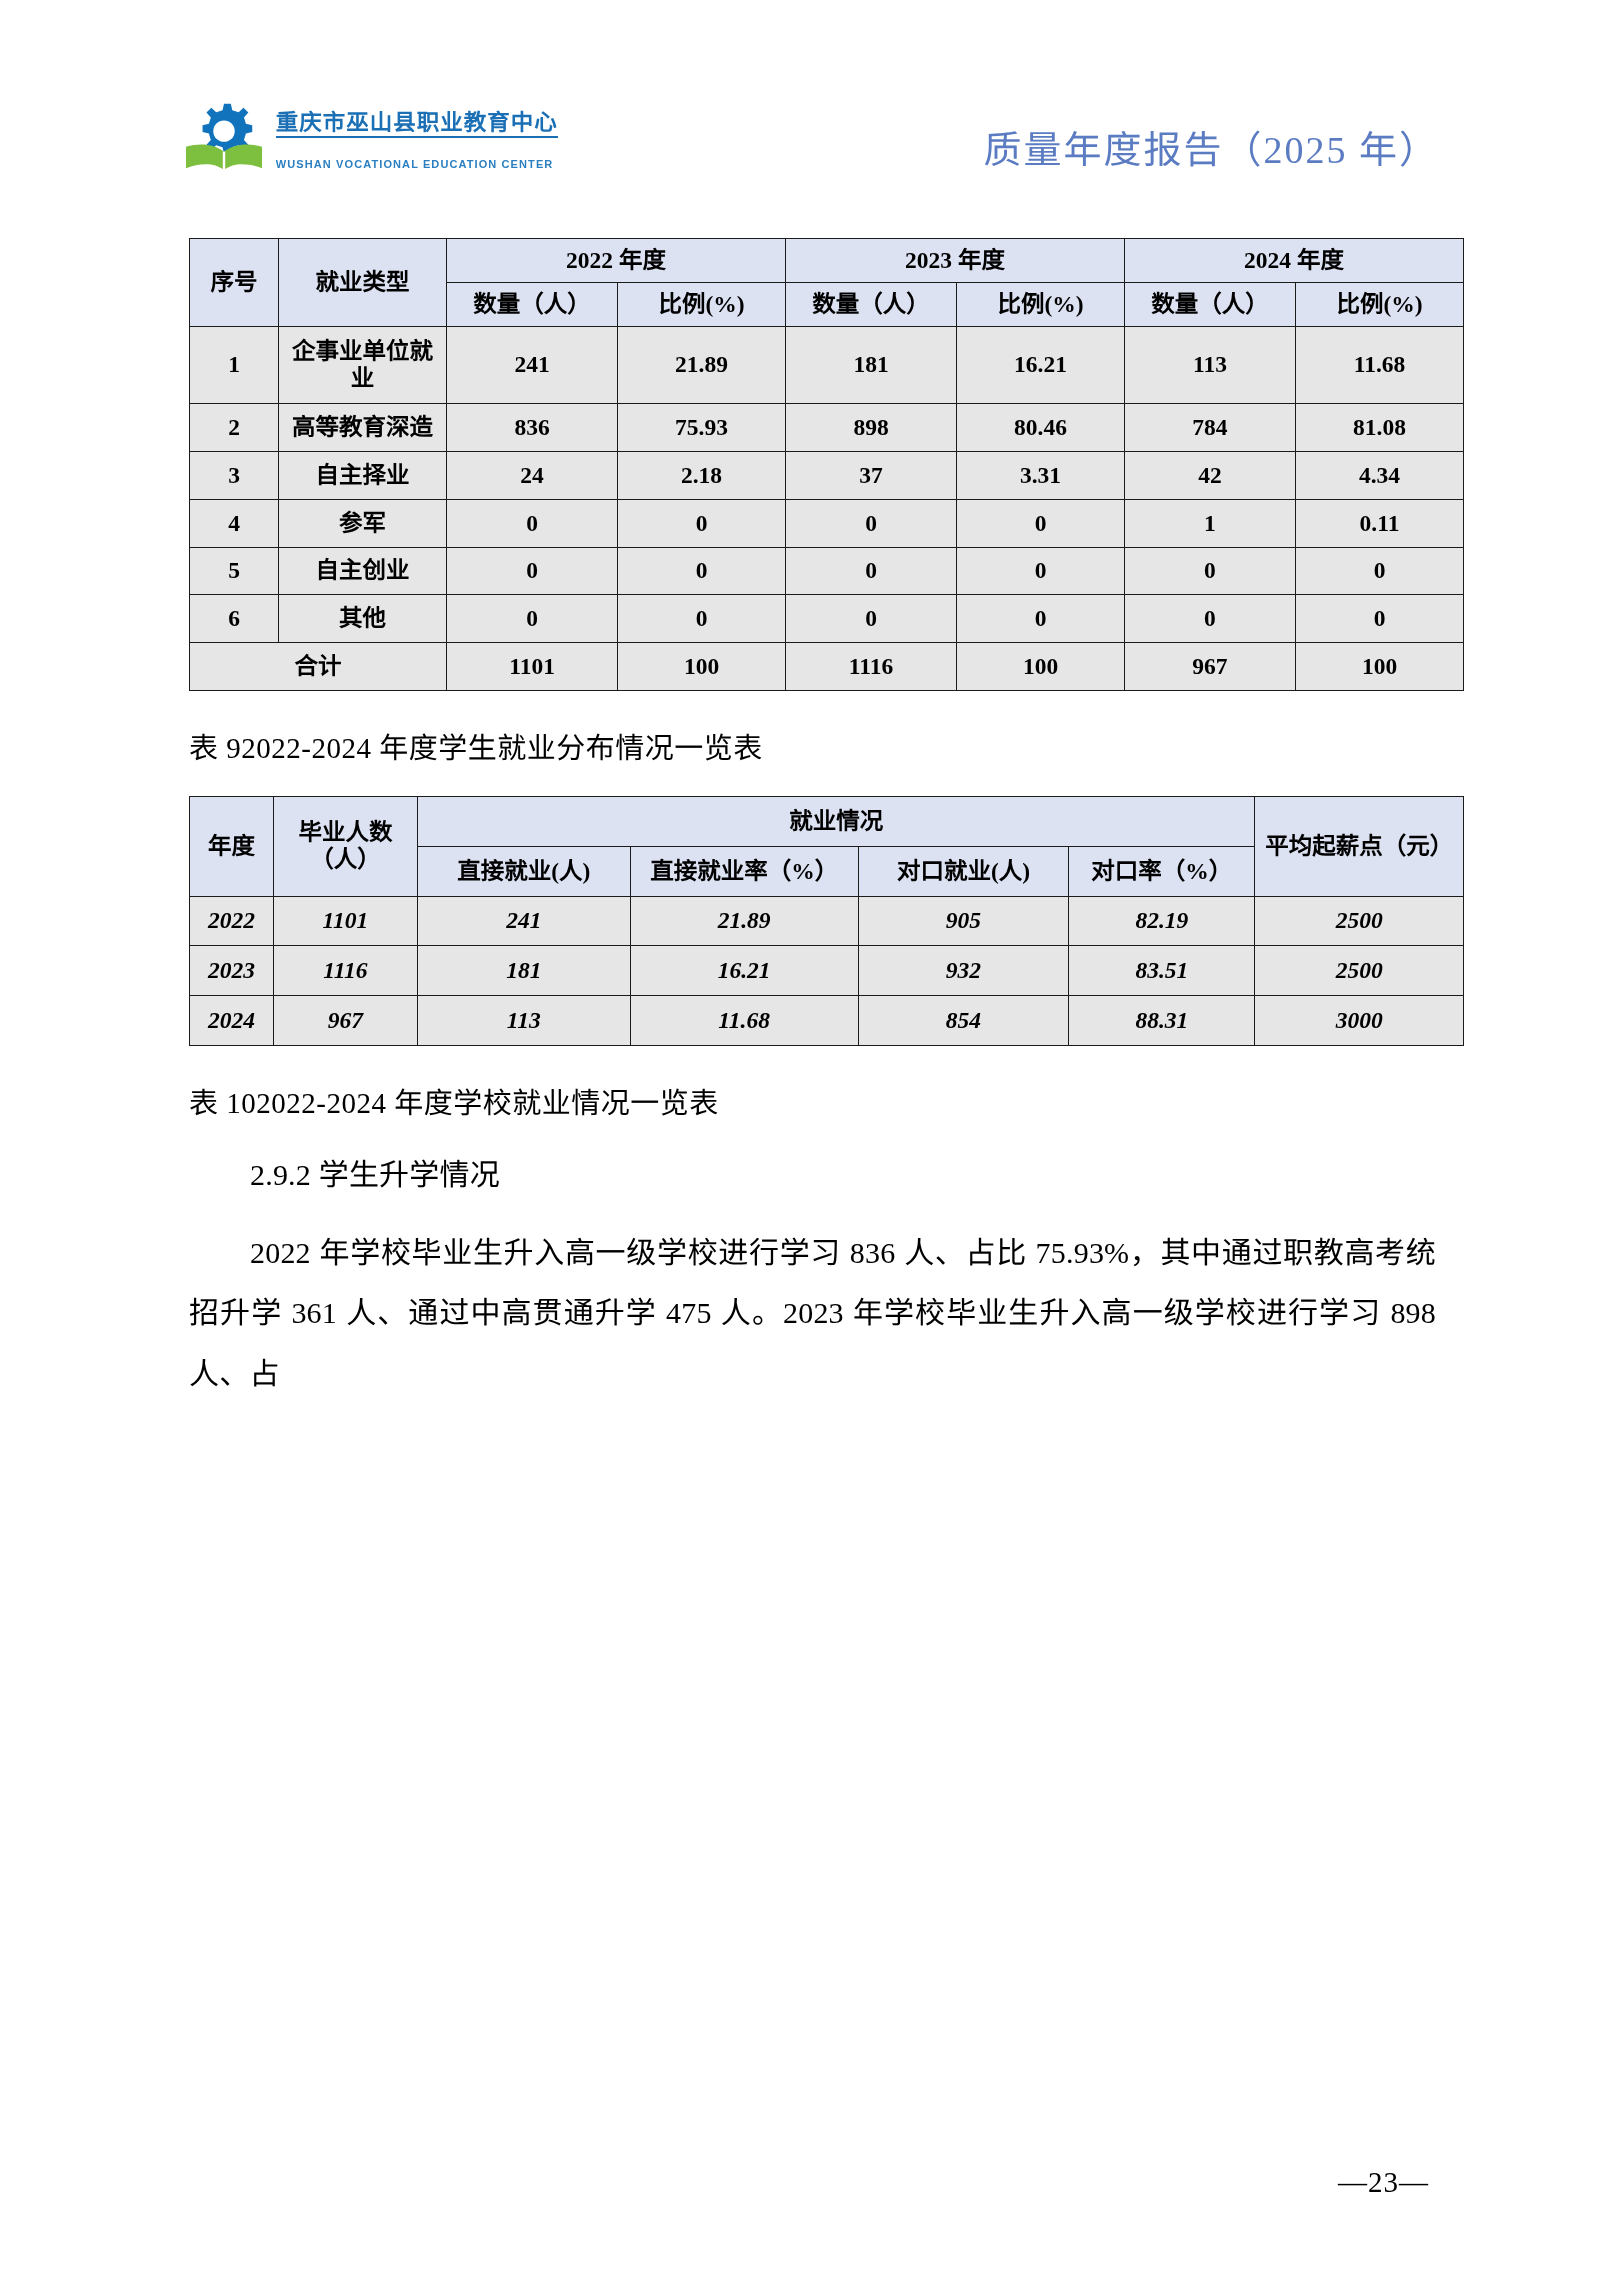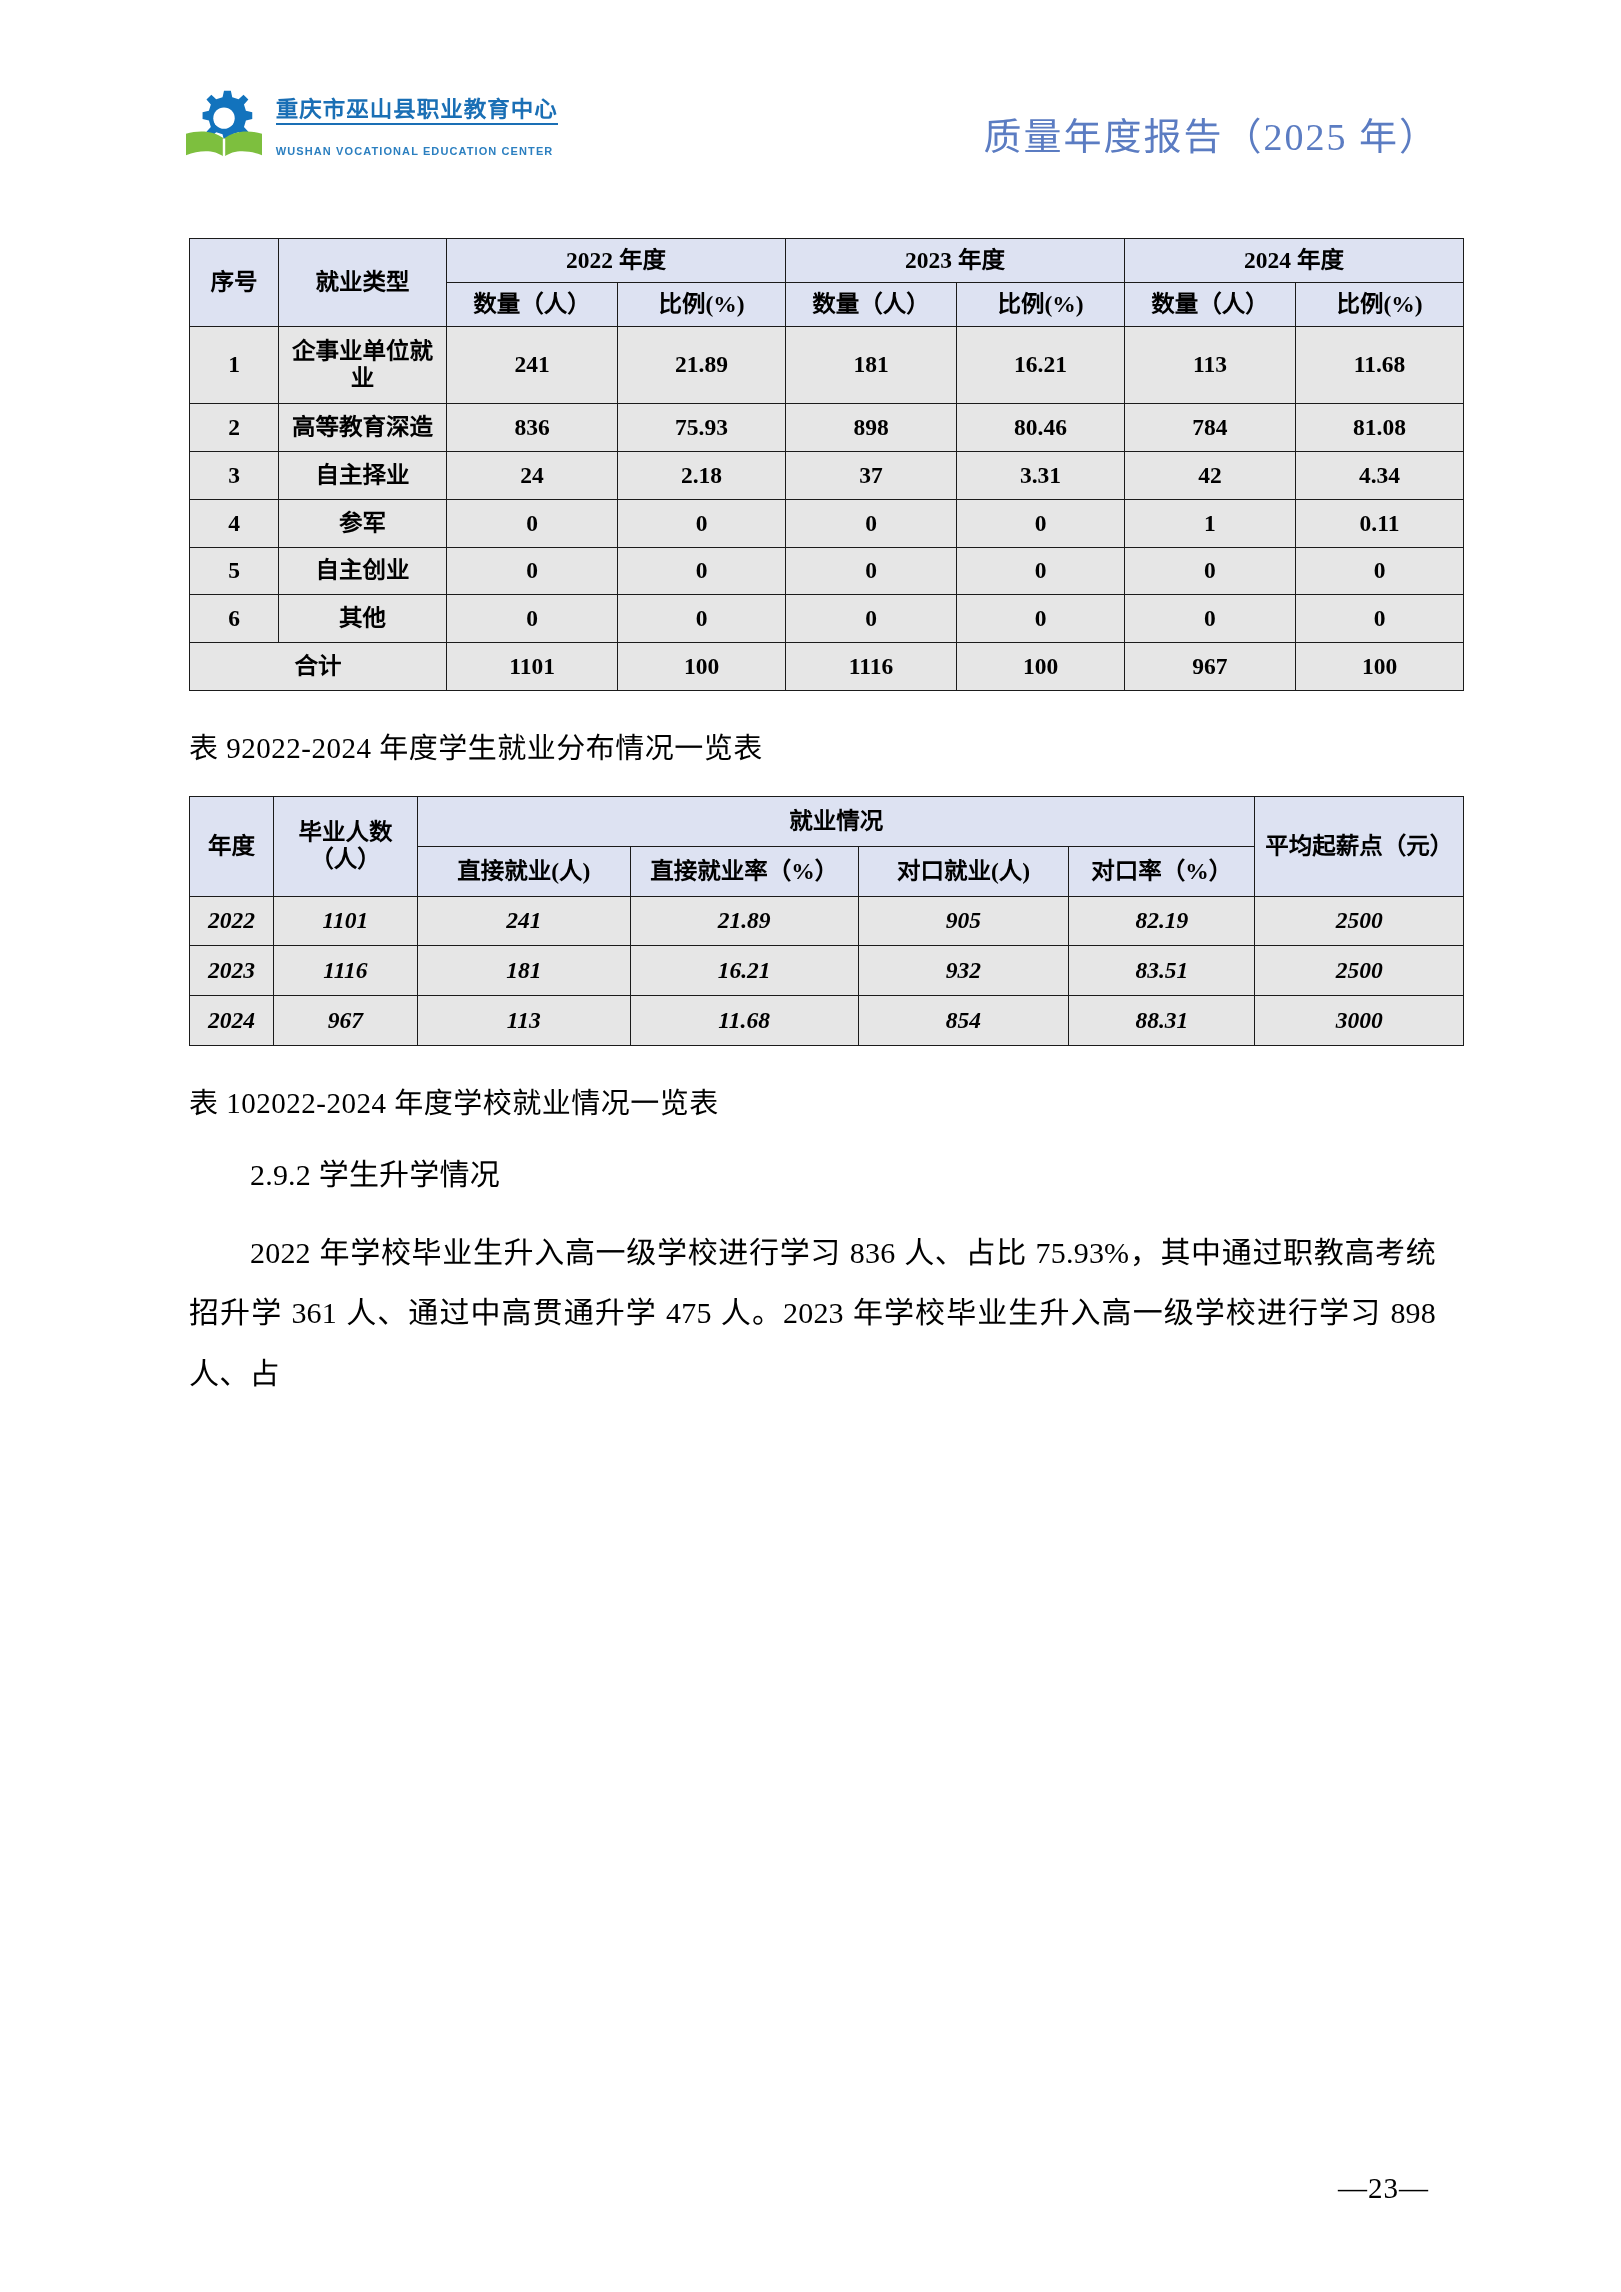--- a/index.html
+++ b/index.html
@@ -18,26 +18,26 @@
     height: 2293px;
     margin: 0 auto;
     background: #ffffff;
     overflow: hidden;
     box-sizing: border-box;
   }
 
   
   .page-header {
     position: absolute;
-    top: 67px;
+    top: 73px;
     left: 182px;
     right: 182px;
     height: 108px;
     display: flex;
-    align-items: flex-start;
+    align-items: center;
     justify-content: space-between;
   }
   .brand {
     display: flex;
     align-items: center;
     gap: 9.8px;
     margin-top: 17.6px;
   }
   .brand-mark {
     width: 84px;
@@ -144,21 +144,21 @@
     line-height: 2.0;
     margin: 19.6px 0 0 0;
     text-indent: 61px;
     letter-spacing: 0.2px;
   }
   .spacer-md { height: 25.5px; }
 
   
   .page-number {
     position: absolute;
-    bottom: 88px;
+    bottom: 94px;
     right: 192px;
     font-size: 29px;
     font-family: "Liberation Serif", serif;
     letter-spacing: 1px;
   }
 </style>
 </head>
 <body>
 
 <div class="page">

